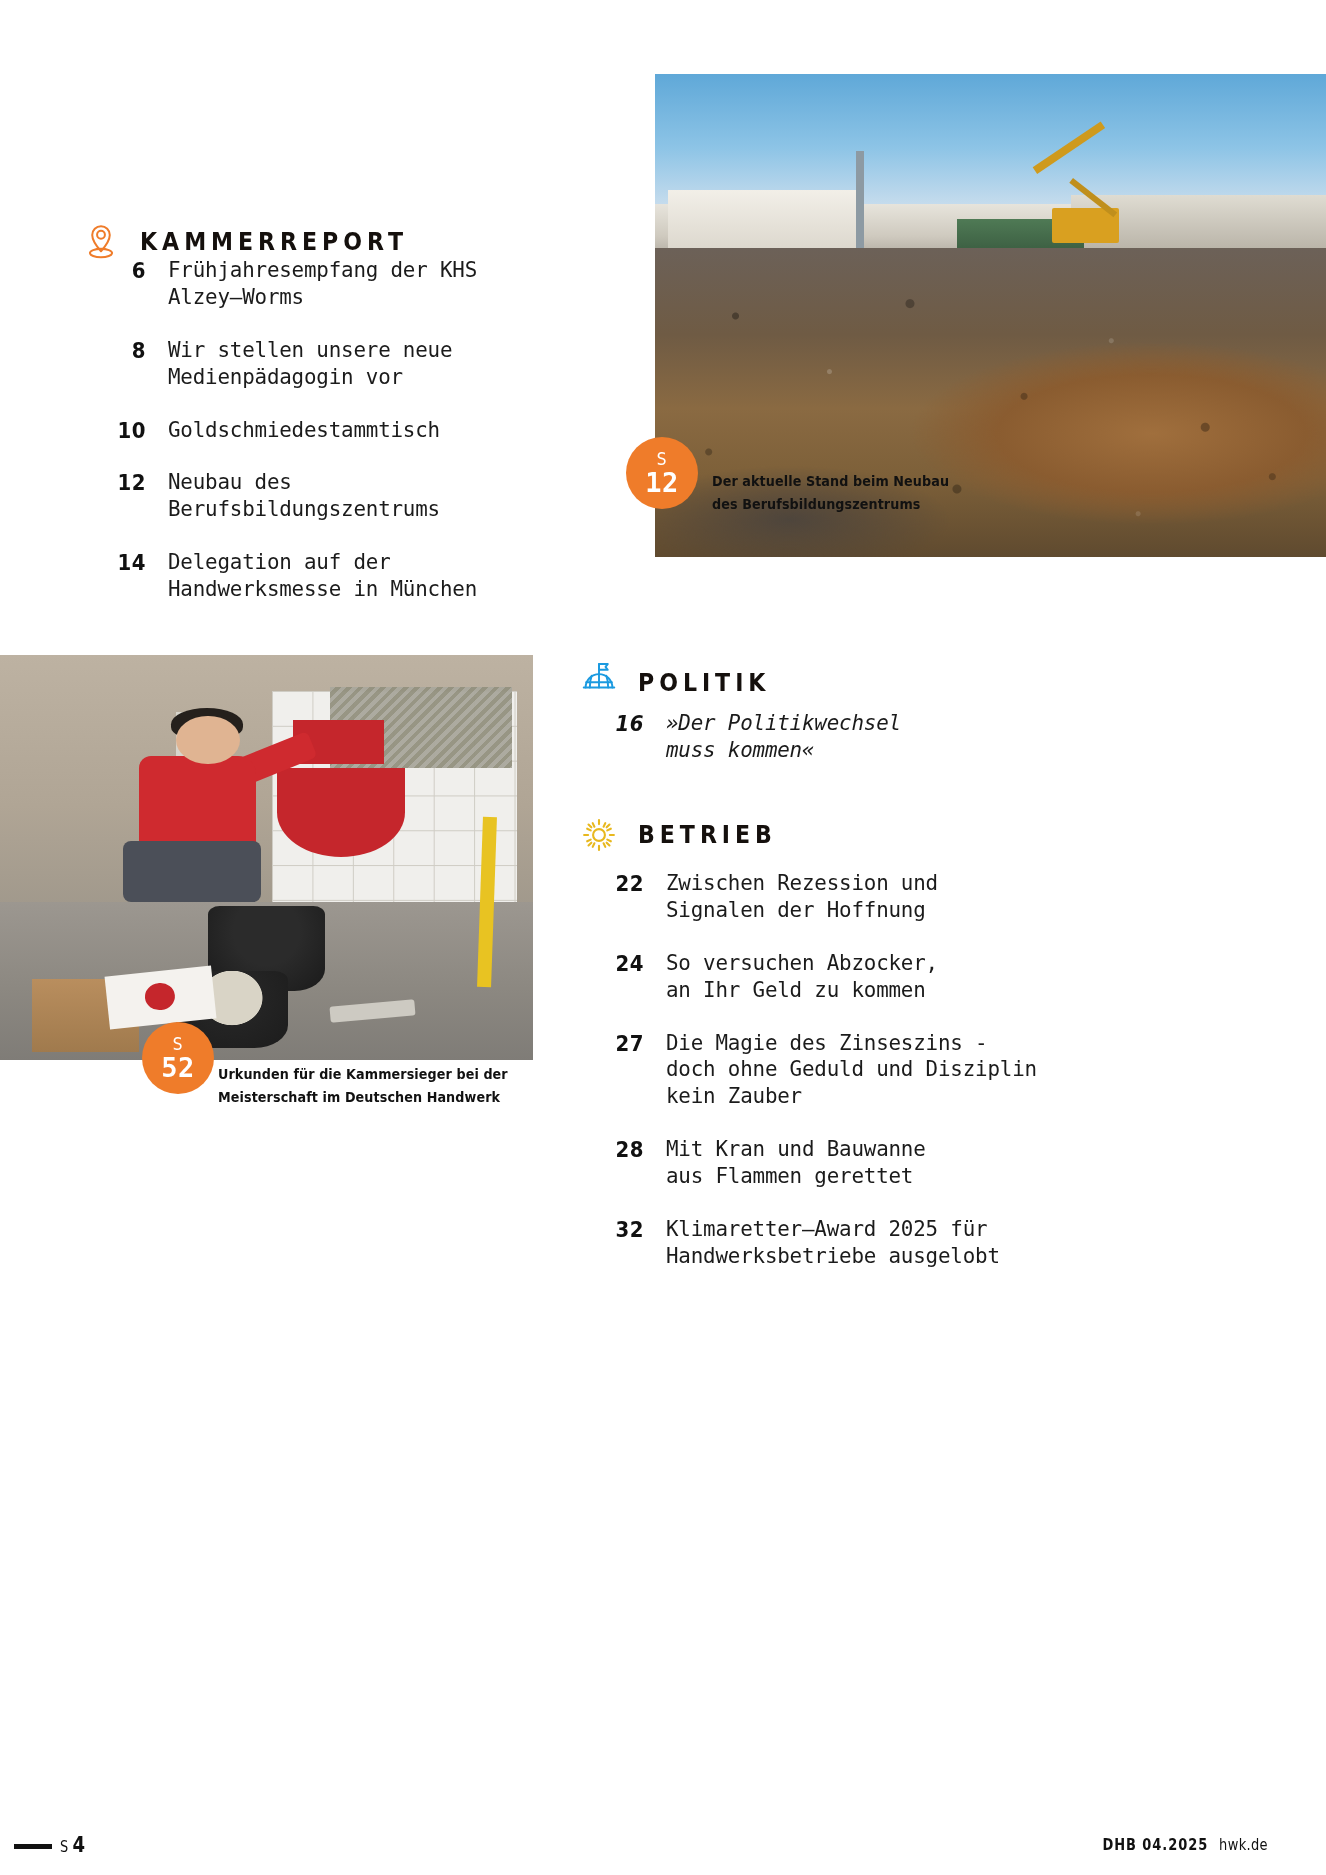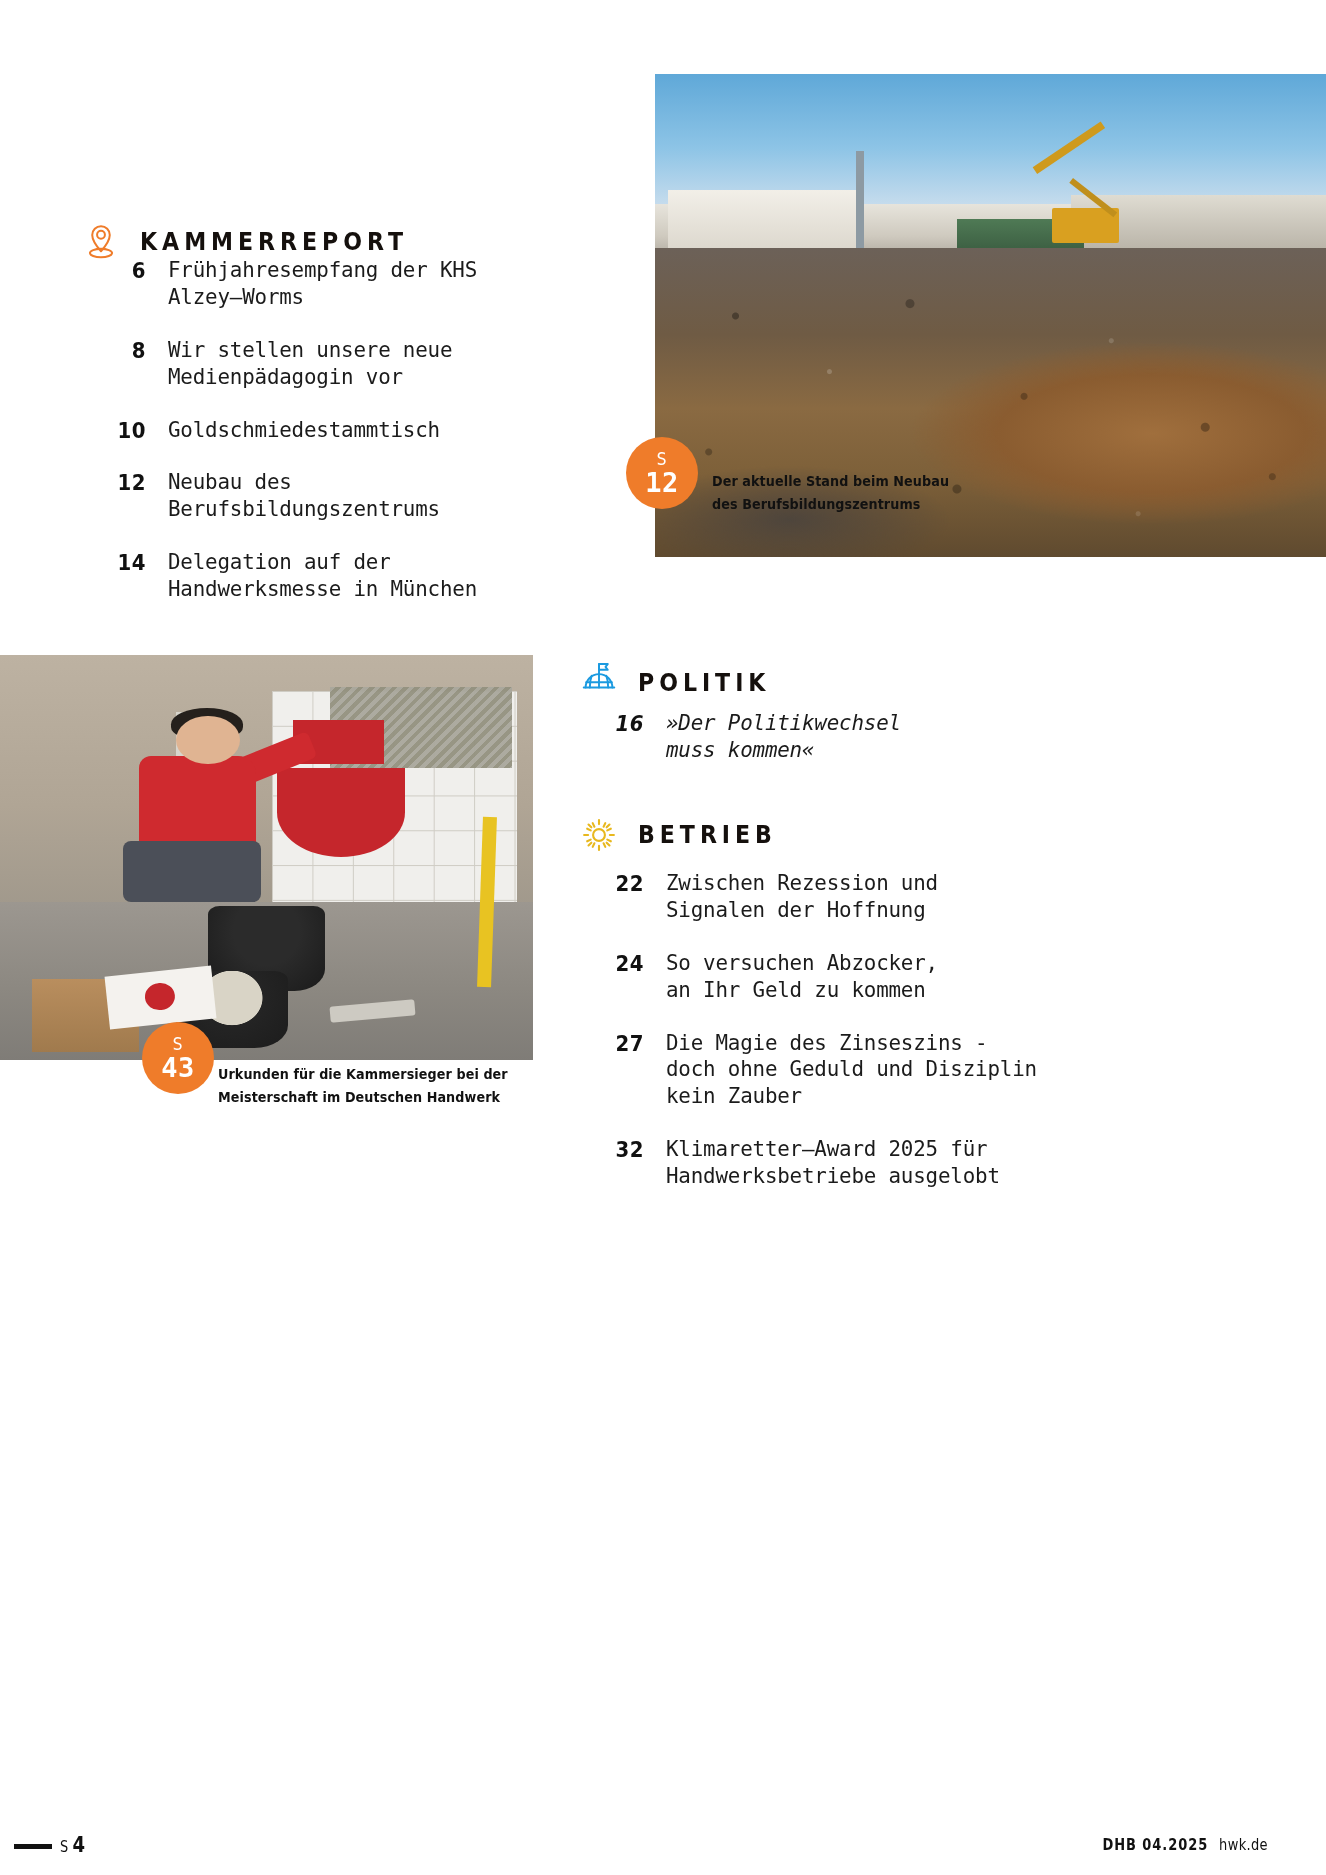--- a/index.html
+++ b/index.html
@@ -320,21 +320,21 @@
     <div class="box"></div>
     <div class="paper">
       <div class="mark"></div>
     </div>
     <div class="trowel"></div>
     <div class="yellowbar"></div>
   </div>
 
   <div class="badge" id="badge-52">
     <span class="s">S</span>
-    <span class="n">43</span>
+    <span class="n">52</span>
   </div>
 
   <div class="caption" id="caption-52" style="white-space:pre-line;">Urkunden für die Kammersieger bei der
 Meisterschaft im Deutschen Handwerk</div>
 
   <div class="section-head" id="head-kammerreport">
     <span class="section-icon">
       <svg viewBox="0 0 44 44" width="42" height="42" fill="none" stroke="#ef7c2a" stroke-width="2.1" stroke-linecap="round" stroke-linejoin="round">
         <path d="M22 5.5c-5.1 0-9.2 4.1-9.2 9.2 0 6.6 9.2 17 9.2 17s9.2-10.4 9.2-17c0-5.1-4.1-9.2-9.2-9.2z"></path>
         <circle cx="22" cy="14.4" r="4.1"></circle>
@@ -419,20 +419,25 @@
       <span class="toc-text">So versuchen Abzocker,
 an Ihr Geld zu kommen</span>
     </div>
     <div class="toc-item">
       <span class="toc-num">27</span>
       <span class="toc-text">Die Magie des Zinseszins -
 doch ohne Geduld und Disziplin
 kein Zauber</span>
     </div>
     <div class="toc-item">
+      <span class="toc-num">28</span>
+      <span class="toc-text">Mit Kran und Bauwanne
+aus Flammen gerettet</span>
+    </div>
+    <div class="toc-item">
       <span class="toc-num">32</span>
       <span class="toc-text">Klimaretter–Award 2025 für
 Handwerksbetriebe ausgelobt</span>
     </div>
   </div>
 
   <div class="footer">
     <div class="footer-rule"></div>
     <div class="footer-left">
       <span class="fs">S</span><span class="fn">4</span>

